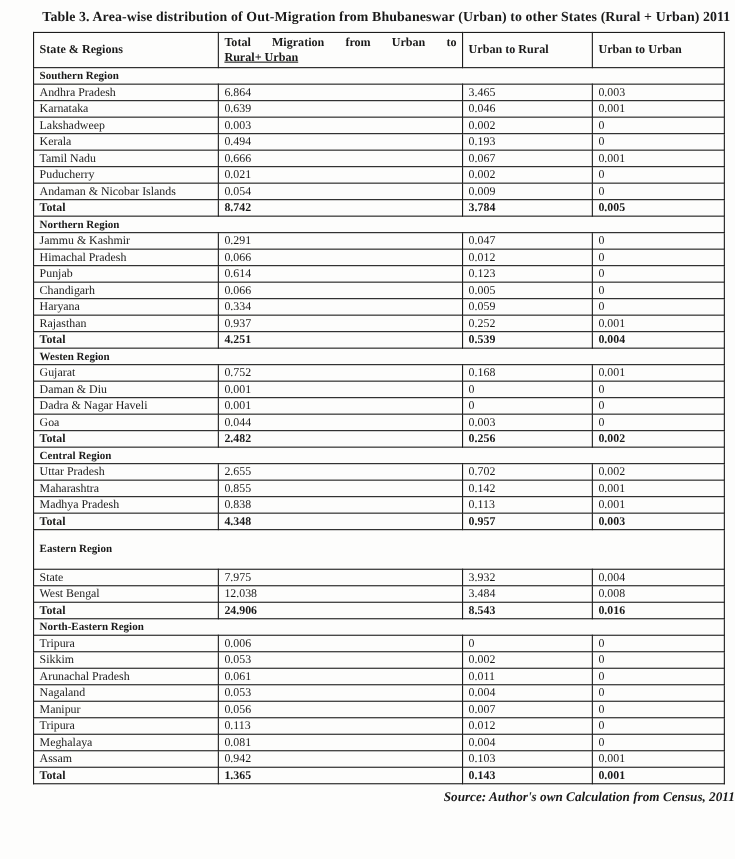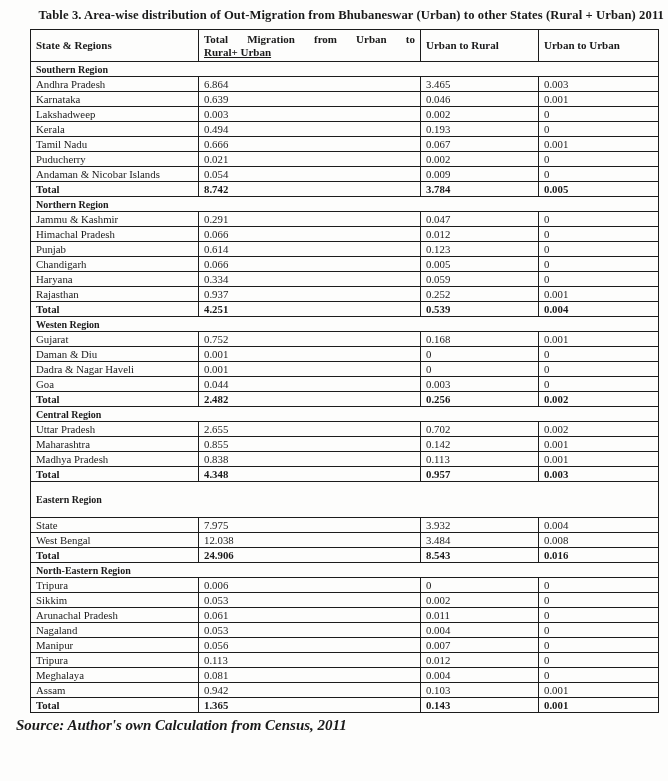--- a/index.html
+++ b/index.html
@@ -71,24 +71,25 @@
     font-weight: bold;
     font-size: 10px;
   }
   tr.region-row.tall td {
     height: 36px;
   }
   tr.total-row td {
     font-weight: bold;
   }
   .source {
-    margin: 4px 0 0 16px;
+    margin: 4px 0 0 28px;
     font-weight: bold;
     font-style: italic;
-    font-size: 15px;
+    font-size: 12px;
+    text-align: right;
   }
 </style>
 </head>
 <body>
 
 <div class="page">
 
   <div class="title">Table 3. Area-wise distribution of Out-Migration from Bhubaneswar (Urban) to other States (Rural + Urban) 2011</div>
 
   <table class="migration">

